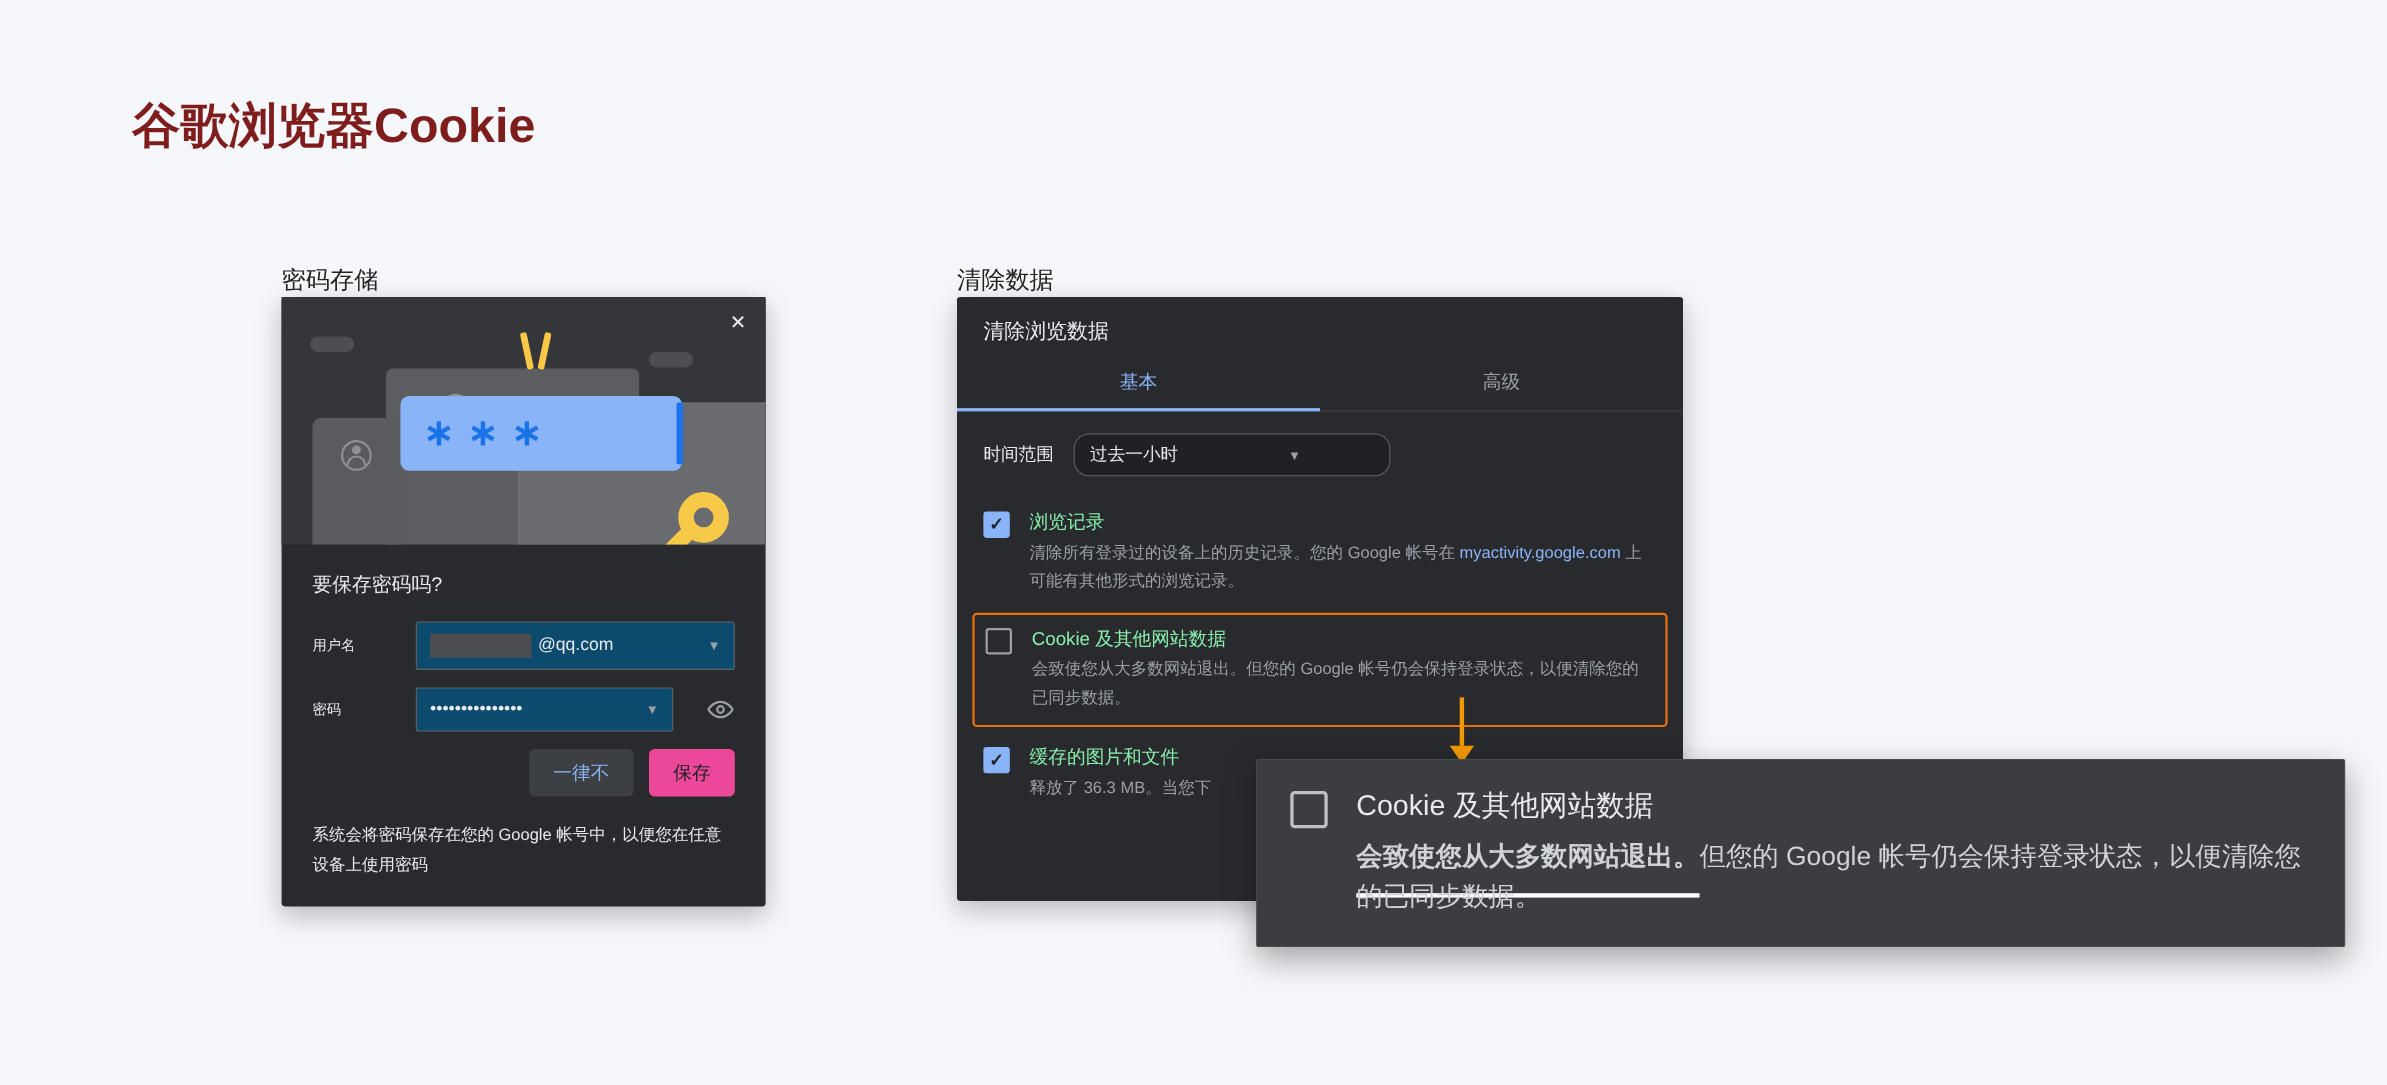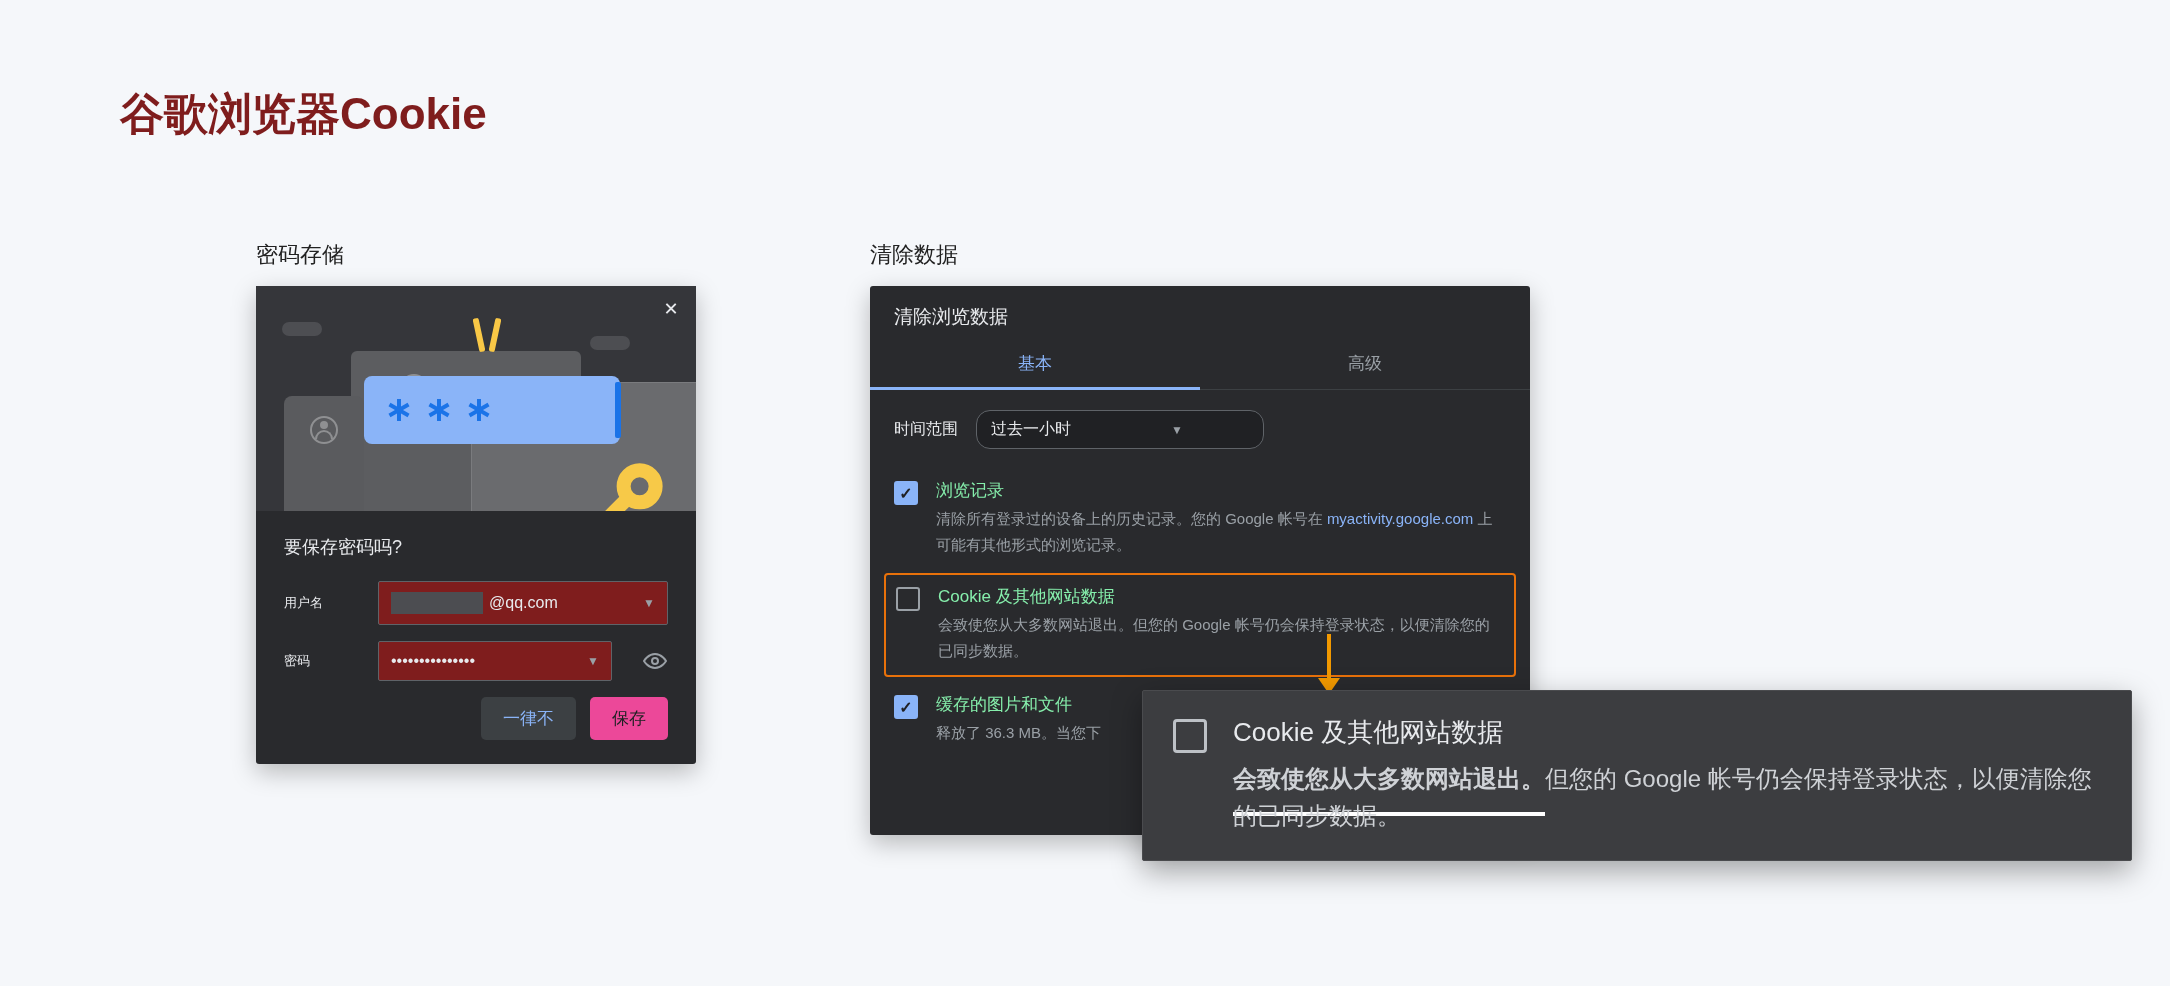--- a/index.html
+++ b/index.html
@@ -15,21 +15,20 @@
     left: 120px;
     top: 85px;
     font-size: 44px;
     font-weight: 600;
     color: #7f1d1d;
   }
   .section-label {
     font-size: 22px;
     font-weight: 500;
     color: #222;
-    margin-bottom: 16px;
   }
   .left-col { position: absolute; left: 256px; top: 240px; width: 440px; }
   .right-col { position: absolute; left: 870px; top: 240px; width: 752px; }
 
   
   .pw-card {
     background: #292a2d;
     border-radius: 3px;
     width: 440px;
     padding: 0 0 24px 0;
@@ -81,21 +80,21 @@
   }
   .key-icon .ring { width:46px; height:46px; border:14px solid #f7c948; border-radius:50%; }
   .key-icon .stem { width:14px; height:70px; background:#f7c948; margin:-6px 0 0 16px; border-radius:4px; position:relative;}
   .cloud { position:absolute; width:40px; height:14px; border-radius:10px; background:#4d4e52; }
 
   .pw-body { padding: 24px 28px 0; }
   .pw-title { font-size: 18px; font-weight: 400; margin-bottom: 22px; color:#e8eaed;}
   .pw-row { display:flex; align-items:center; margin-bottom:16px; gap:20px;}
   .pw-label { width:74px; font-size:13px; color:#e8eaed;}
   .pw-select {
-    flex:1; background:#7f1d1d; border:1px solid #5f6368; color:#e8eaed;
+    flex:1; background:#0c4a6e; border:1px solid #5f6368; color:#e8eaed;
     padding:10px 12px; font-size:16px; border-radius:2px;
     display:flex; align-items:center; justify-content:space-between;
   }
   .pw-select.redacted::before{
     content:''; display:inline-block; width:92px; height:22px; background:#4c4d51; margin-right:6px;
   }
   .pw-select .chev { margin-left:auto; font-size:12px; color:#9aa0a6;}
   .eye-icon { margin-left:10px; width:26px; height:26px; color:#9aa0a6; display:flex; align-items:center; justify-content:center;}
   .pw-actions { display:flex; justify-content:flex-end; gap:14px; padding:0 28px; margin-top:10px;}
   .btn {
@@ -244,20 +243,21 @@
             </svg>
         </div>
       </div>
     </div>
 
     <div class="pw-actions">
       <button class="btn btn-ghost">一律不</button>
       <button class="btn btn-primary">保存</button>
     </div>
 
+    <div class="pw-footer">系统会将密码保存在您的 Google 帐号中，以便您在任意设备上使用密码</div>
   </div>
 </div>
 
 <div class="right-col">
   <div class="section-label">清除数据</div>
 
   <div class="cd-card">
     <div class="cd-header">清除浏览数据</div>
 
     <div class="cd-tabs">

